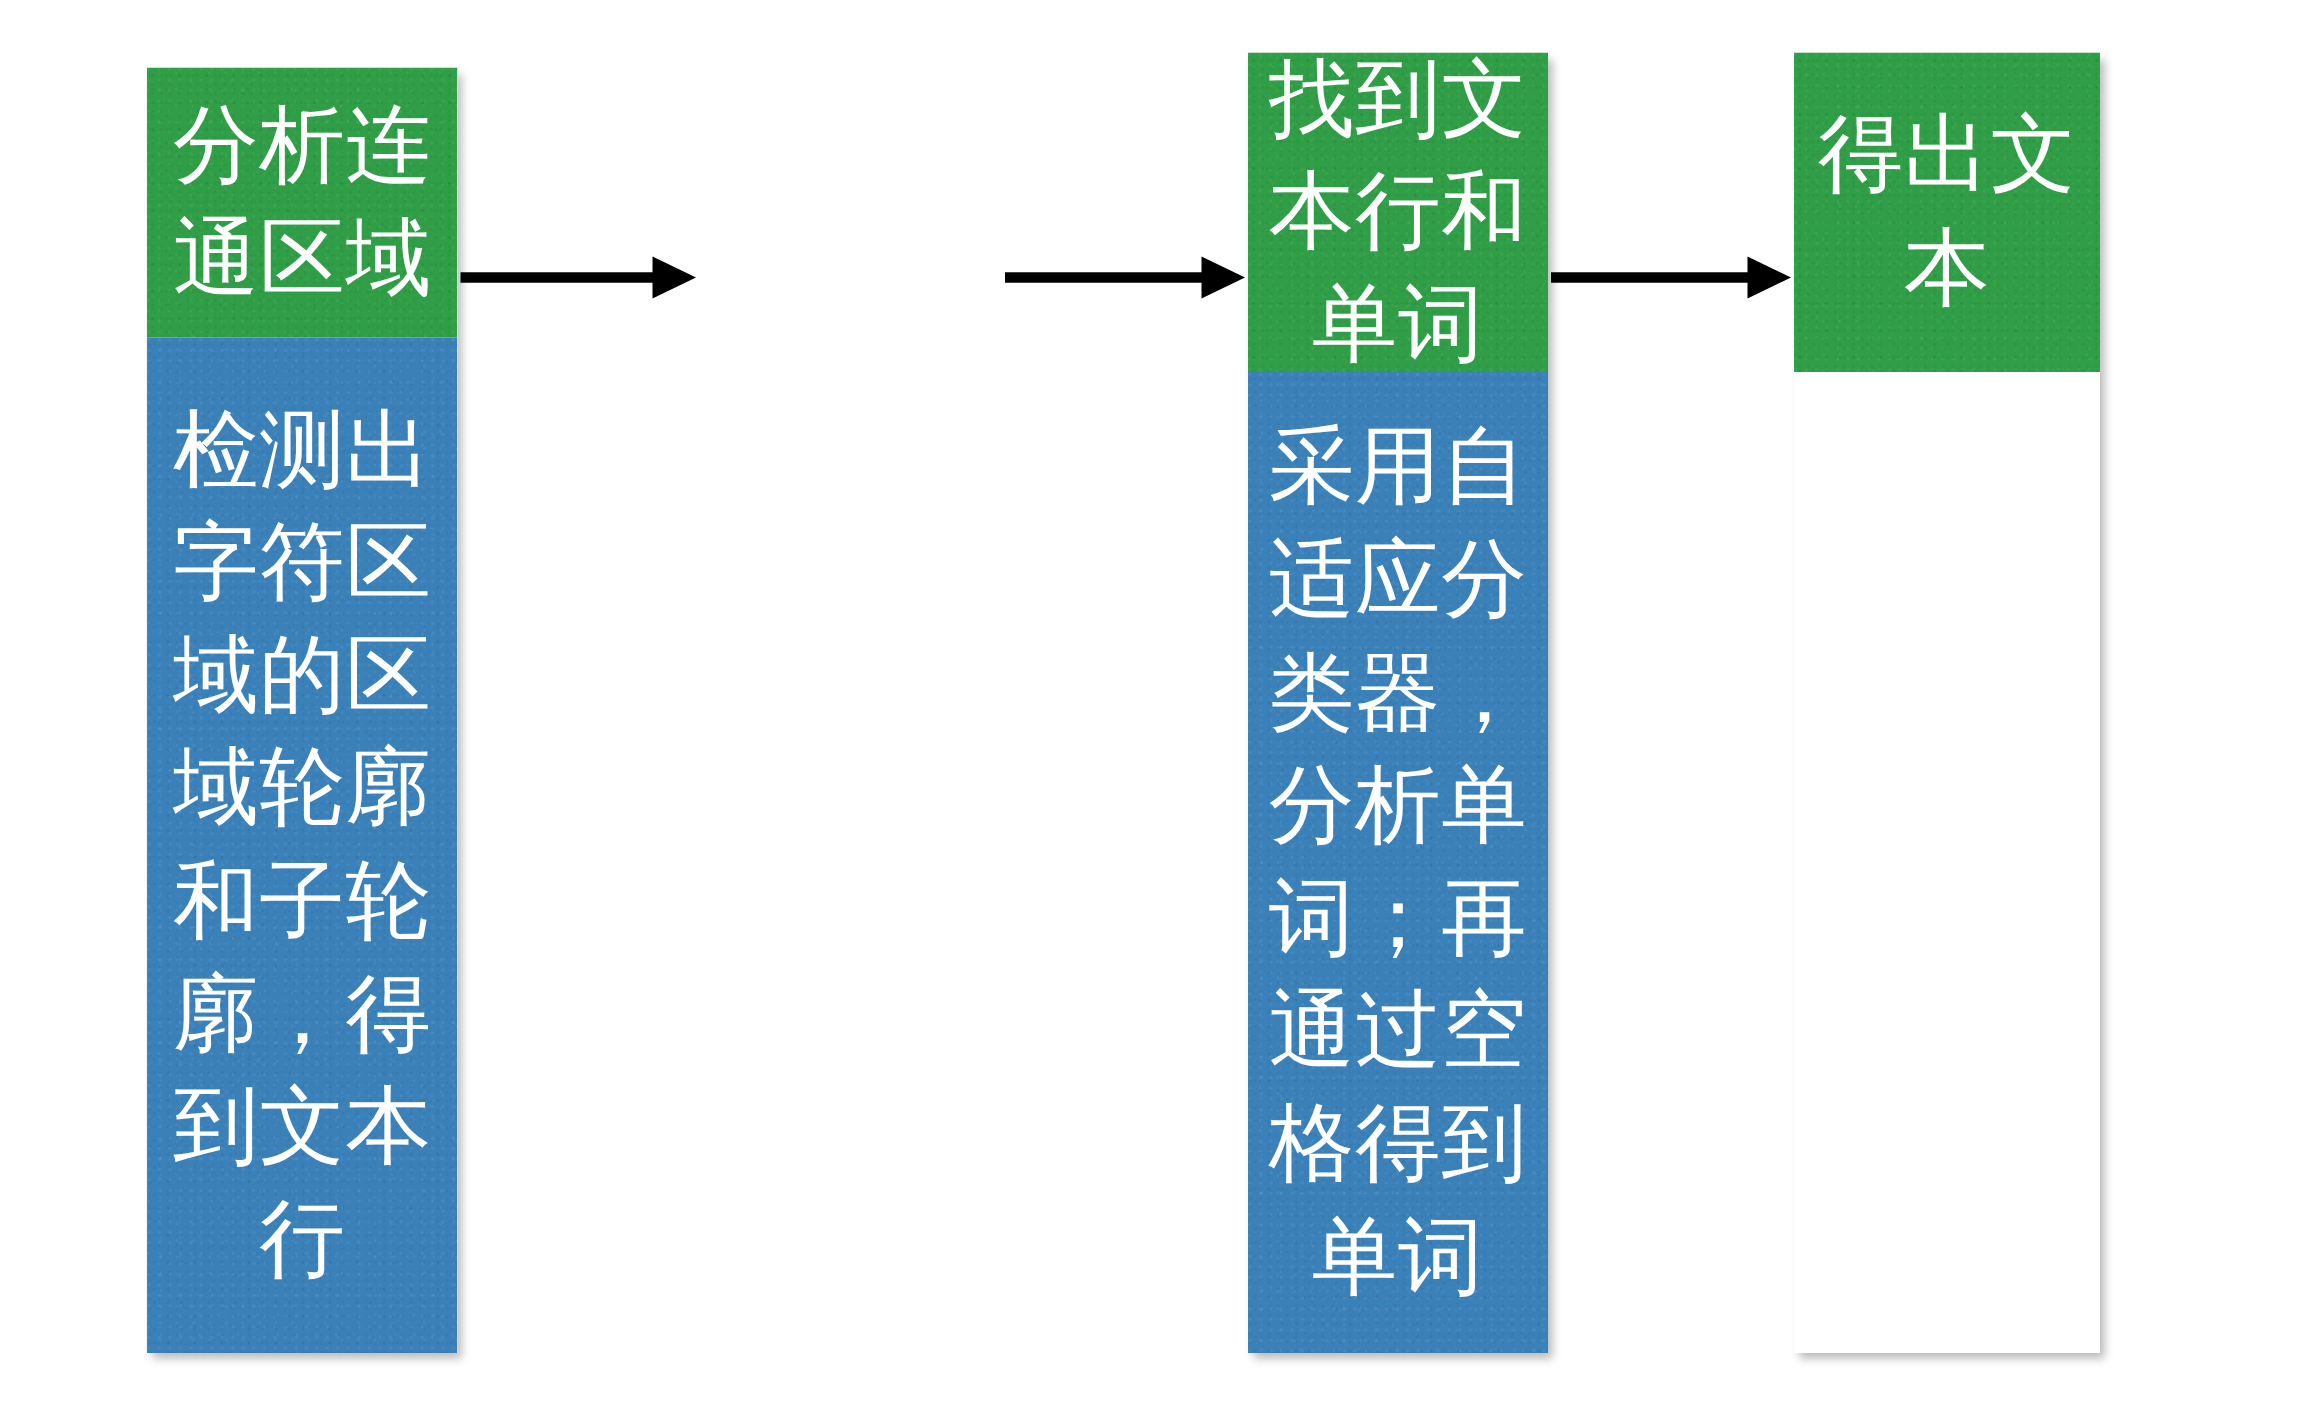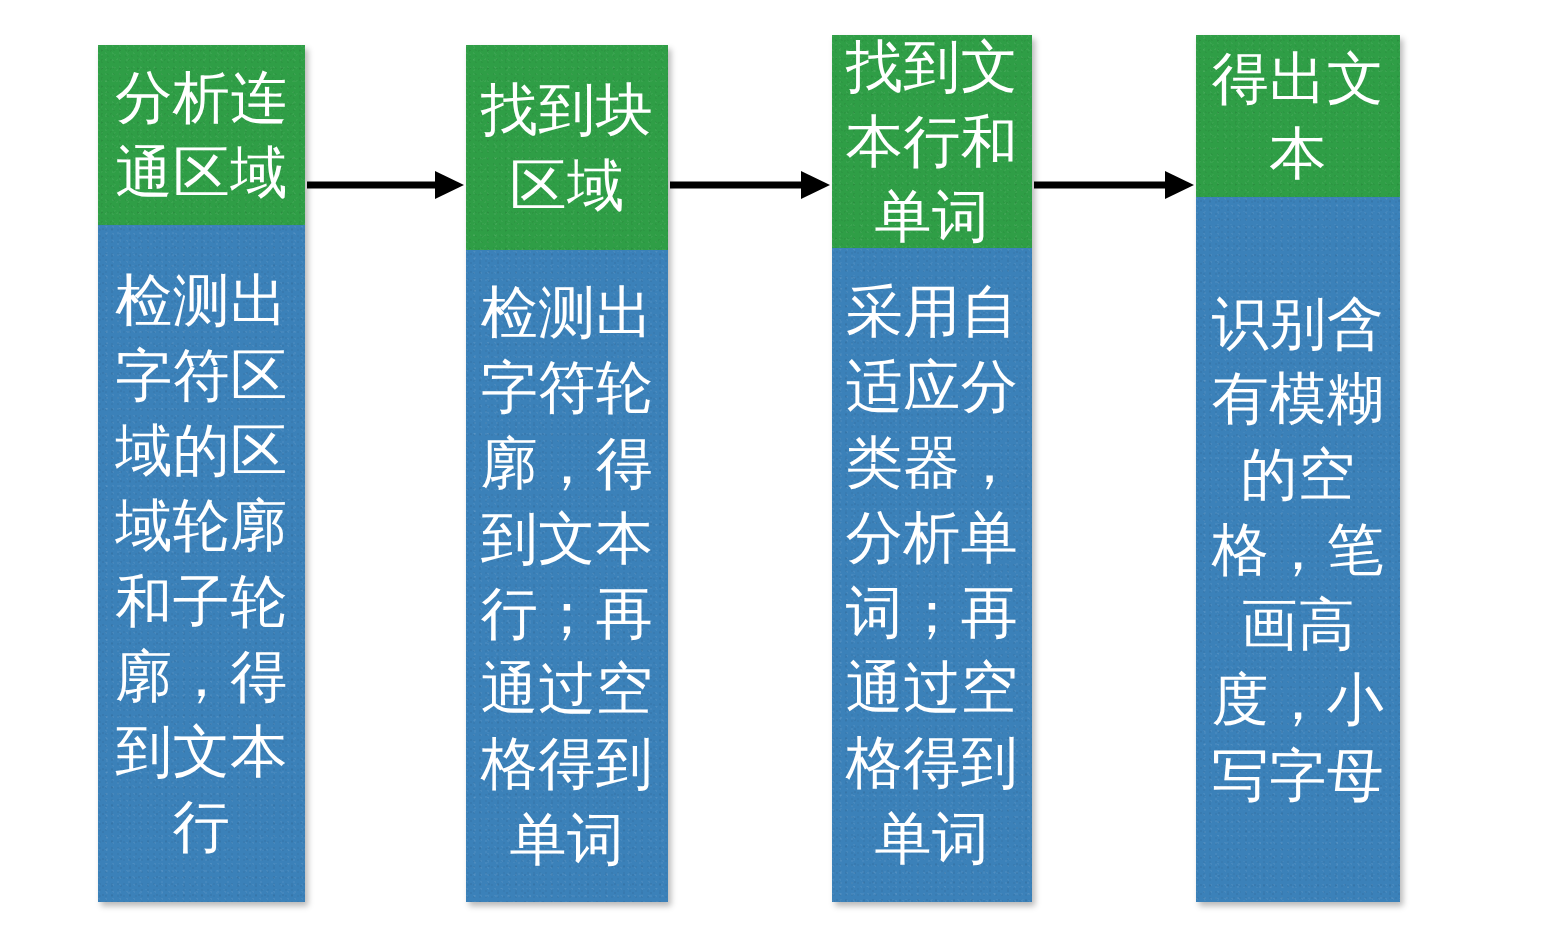--- a/index.html
+++ b/index.html
@@ -97,28 +97,20 @@
     </div>
   </div>
 
   <div class="arrow" style="left:305px; top:165px; width:161px;">
     <svg viewBox="0 0 161 40" preserveAspectRatio="none" aria-hidden="true">
       <line x1="2" y1="20" x2="133" y2="20" stroke="#000000" stroke-width="7"></line>
       <polygon points="130,6 159,20 130,34" fill="#000000"></polygon>
     </svg>
   </div>
 
-  <div class="node" style="left:466px; top:45px; width:202px; height:857px;">
-    <div class="node-header" style="height:205px;">
-      <div class="node-text header-text">找到块区域</div>
-    </div>
-    <div class="node-body">
-      <div class="node-text body-text">检测出字符轮廓，得到文本行；再通过空格得到单词</div>
-    </div>
-  </div>
 
   <div class="arrow" style="left:668px; top:165px; width:164px;">
     <svg viewBox="0 0 164 40" preserveAspectRatio="none" aria-hidden="true">
       <line x1="2" y1="20" x2="136" y2="20" stroke="#000000" stroke-width="7"></line>
       <polygon points="133,6 162,20 133,34" fill="#000000"></polygon>
     </svg>
   </div>
 
   <div class="node" style="left:832px; top:35px; width:200px; height:867px;">
     <div class="node-header" style="height:213px;">
@@ -130,21 +122,18 @@
   </div>
 
   <div class="arrow" style="left:1032px; top:165px; width:164px;">
     <svg viewBox="0 0 164 40" preserveAspectRatio="none" aria-hidden="true">
       <line x1="2" y1="20" x2="136" y2="20" stroke="#000000" stroke-width="7"></line>
       <polygon points="133,6 162,20 133,34" fill="#000000"></polygon>
     </svg>
   </div>
 
   <div class="node" style="left:1196px; top:35px; width:204px; height:867px;">
-    <div class="node-header" style="height:162px;">
+    <div class="node-header" style="height:213px;">
       <div class="node-text header-text">得出文本</div>
-    </div>
-    <div class="node-body">
-      <div class="node-text body-text">识别含有模糊的空格，笔画高度，小写字母</div>
     </div>
   </div>
 
 </div>
 
 </body></html>

